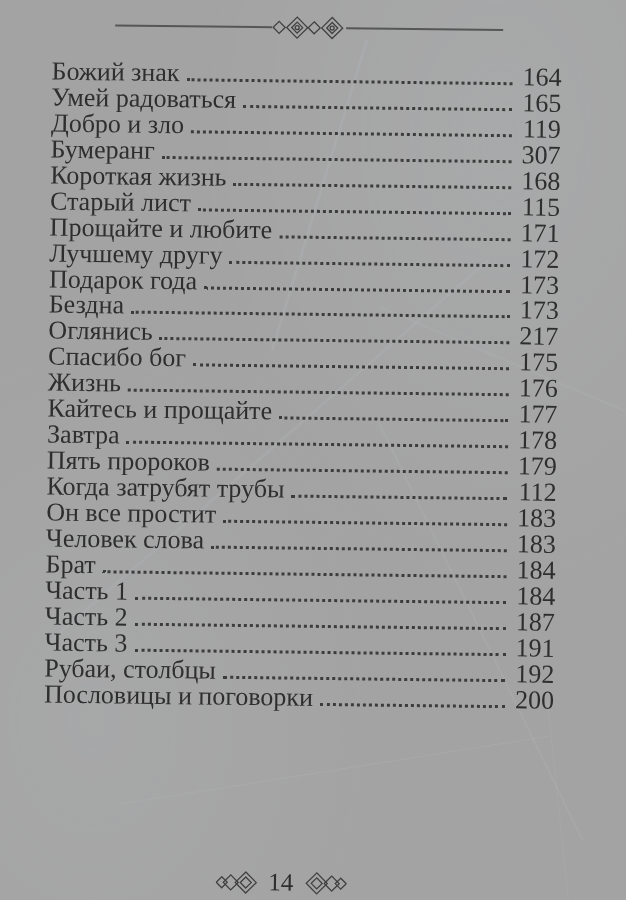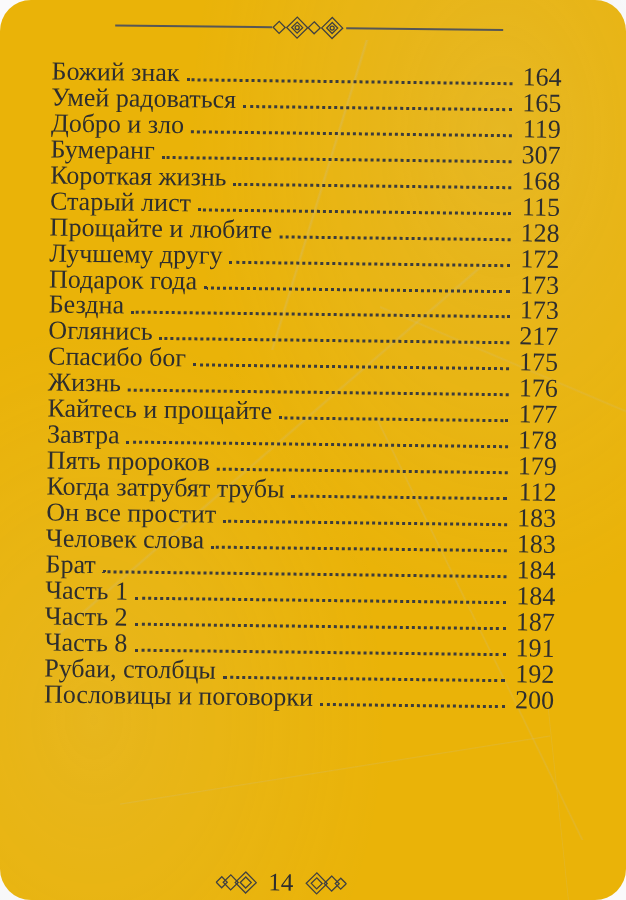--- a/index.html
+++ b/index.html
@@ -8,23 +8,22 @@
     width: 626px;
     height: 900px;
     background: #fafafb;
     overflow: hidden;
     font-family: "Liberation Serif", "DejaVu Serif", serif;
   }
   .page {
     position: relative;
     width: 626px;
     height: 900px;
-    background: #eab308;
+    background: #a3a3a3;
     color: #2e2e2e;
-    border-radius: 31px;
   }
   
   .page::before {
     content: "";
     position: absolute;
     inset: 0;
     pointer-events: none;
     opacity: .7;
     background-image:
       linear-gradient(107deg, transparent 49.6%, rgba(188,196,206,.30) 49.9%, transparent 50.3%),
@@ -167,21 +166,21 @@
 
   <div class="toc-row">
     <span class="toc-title">Старый лист</span>
     <span class="toc-leader"></span>
     <span class="toc-page">115</span>
   </div>
 
   <div class="toc-row">
     <span class="toc-title">Прощайте и любите</span>
     <span class="toc-leader"></span>
-    <span class="toc-page">128</span>
+    <span class="toc-page">171</span>
   </div>
 
   <div class="toc-row">
     <span class="toc-title">Лучшему другу</span>
     <span class="toc-leader"></span>
     <span class="toc-page">172</span>
   </div>
 
   <div class="toc-row">
     <span class="toc-title">Подарок года</span>
@@ -261,21 +260,21 @@
     <span class="toc-page">184</span>
   </div>
 
   <div class="toc-row">
     <span class="toc-title">Часть 2</span>
     <span class="toc-leader"></span>
     <span class="toc-page">187</span>
   </div>
 
   <div class="toc-row">
-    <span class="toc-title">Часть 8</span>
+    <span class="toc-title">Часть 3</span>
     <span class="toc-leader"></span>
     <span class="toc-page">191</span>
   </div>
 
   <div class="toc-row">
     <span class="toc-title">Рубаи, столбцы</span>
     <span class="toc-leader"></span>
     <span class="toc-page">192</span>
   </div>
 

